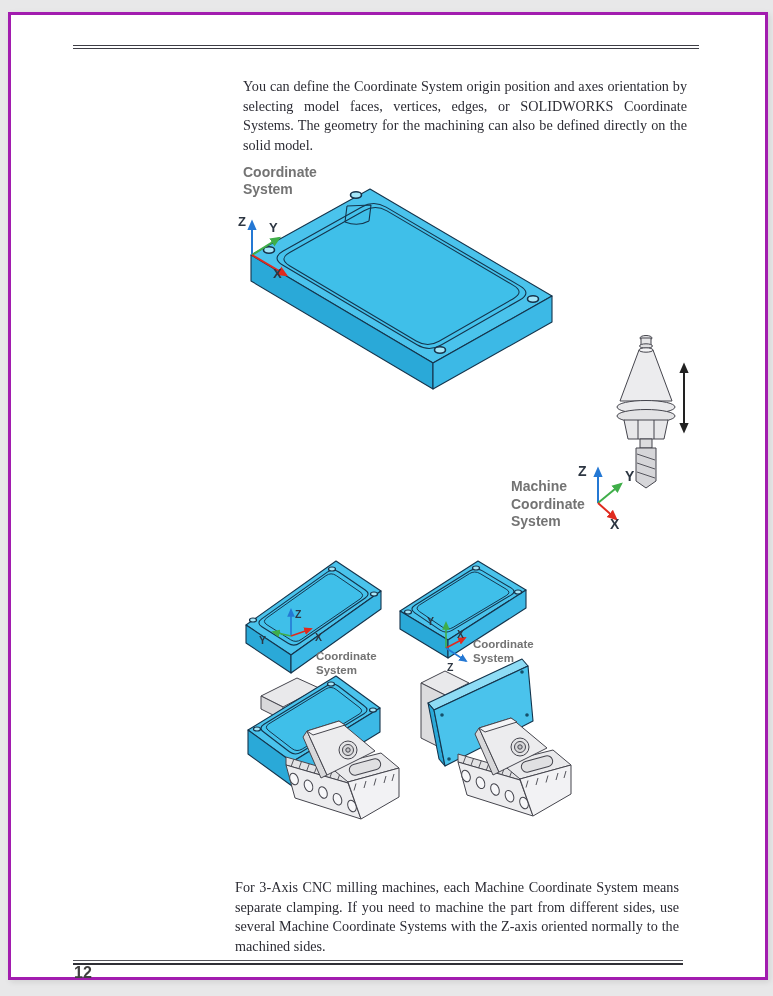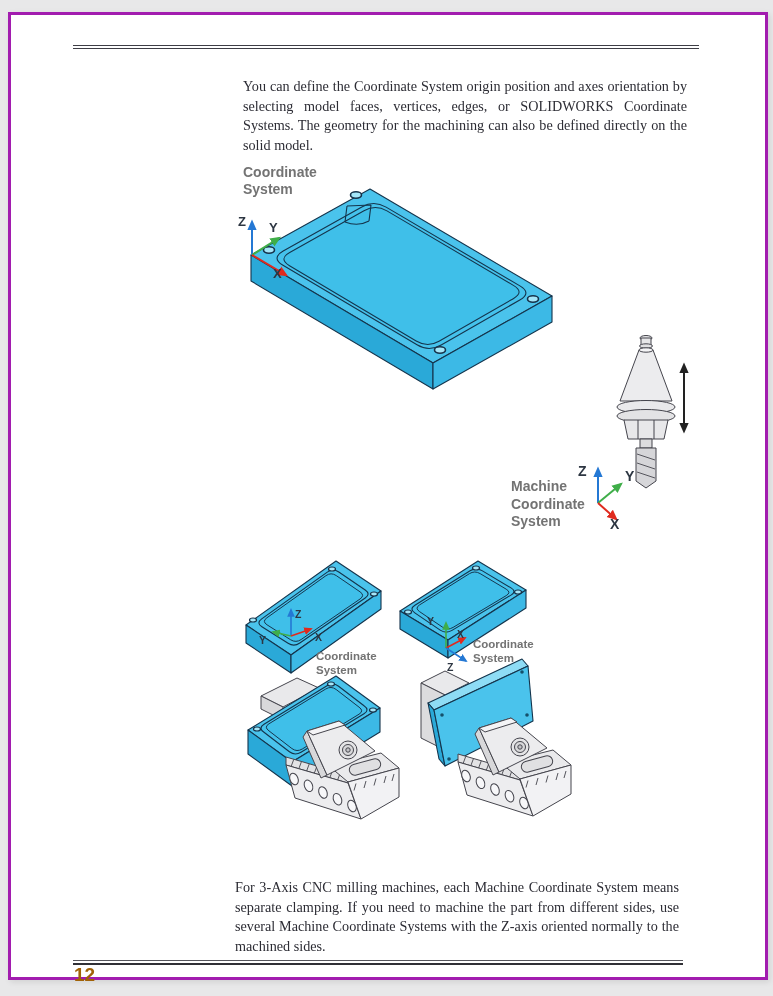--- a/index.html
+++ b/index.html
@@ -23,21 +23,21 @@
   .caption-left{left:305px;top:634px;width:86px;font-size:11.5px;line-height:14px;}
   .caption-right{left:462px;top:622px;width:86px;font-size:11.5px;line-height:14px;}
   .fig{position:absolute;}
   .fig1{left:222px;top:166px;}
   .figtool{left:547px;top:308px;}
   .fig2{left:220px;top:543px;}
   .footer-rule{position:absolute;left:62px;top:945px;width:610px;height:1.5px;
         border-top:1px solid #55555c;border-bottom:2.6px solid #303036;}
   .page-number{position:absolute;left:63px;top:949px;
         font-family:"Liberation Sans",sans-serif;font-weight:700;
-        font-size:19px;color:#a16207;}
+        font-size:16px;color:#404040;}
   .axis-label{font-family:"Liberation Sans",sans-serif;font-weight:700;fill:#2d3642;}
   .al-big{font-size:13px;} .al-mid{font-size:14px;} .al-sm{font-size:10.5px;}
   svg .part{stroke:#14344c;stroke-width:1.1;stroke-linejoin:round;}
   svg .metal{stroke:#45454d;stroke-width:1;stroke-linejoin:round;}
 </style>
 </head>
 <body>
 
 <div class="page">
 

